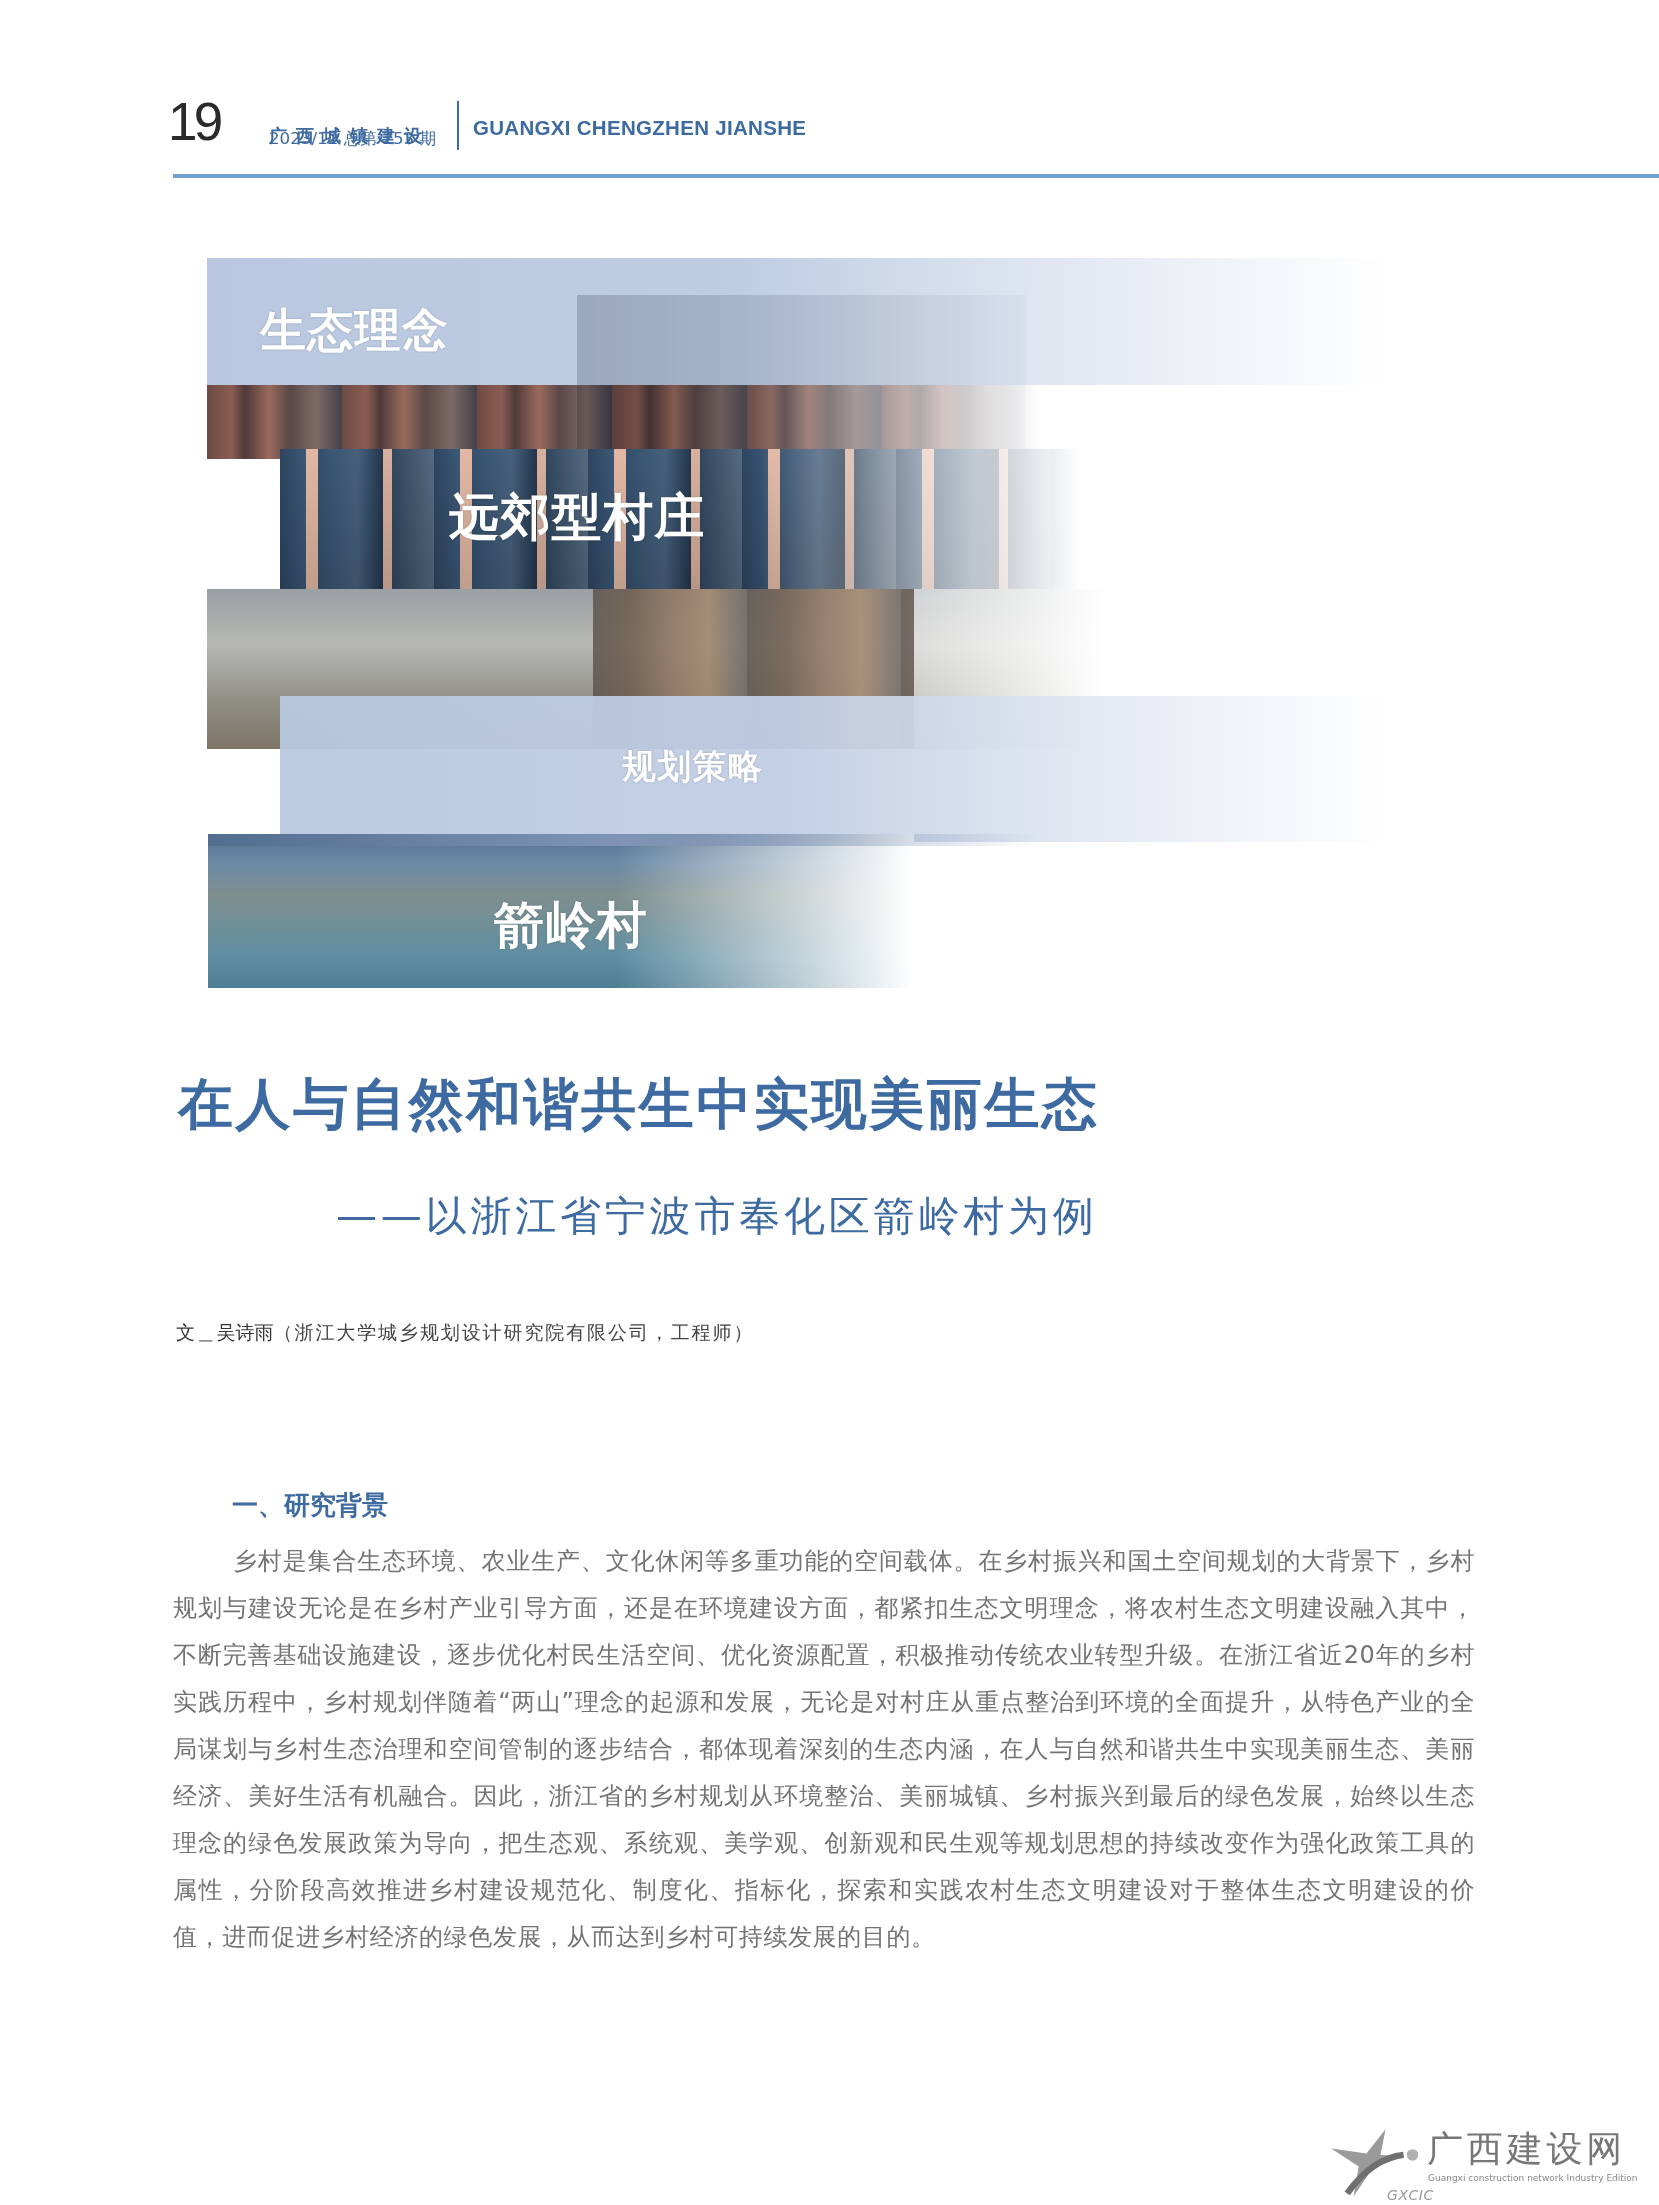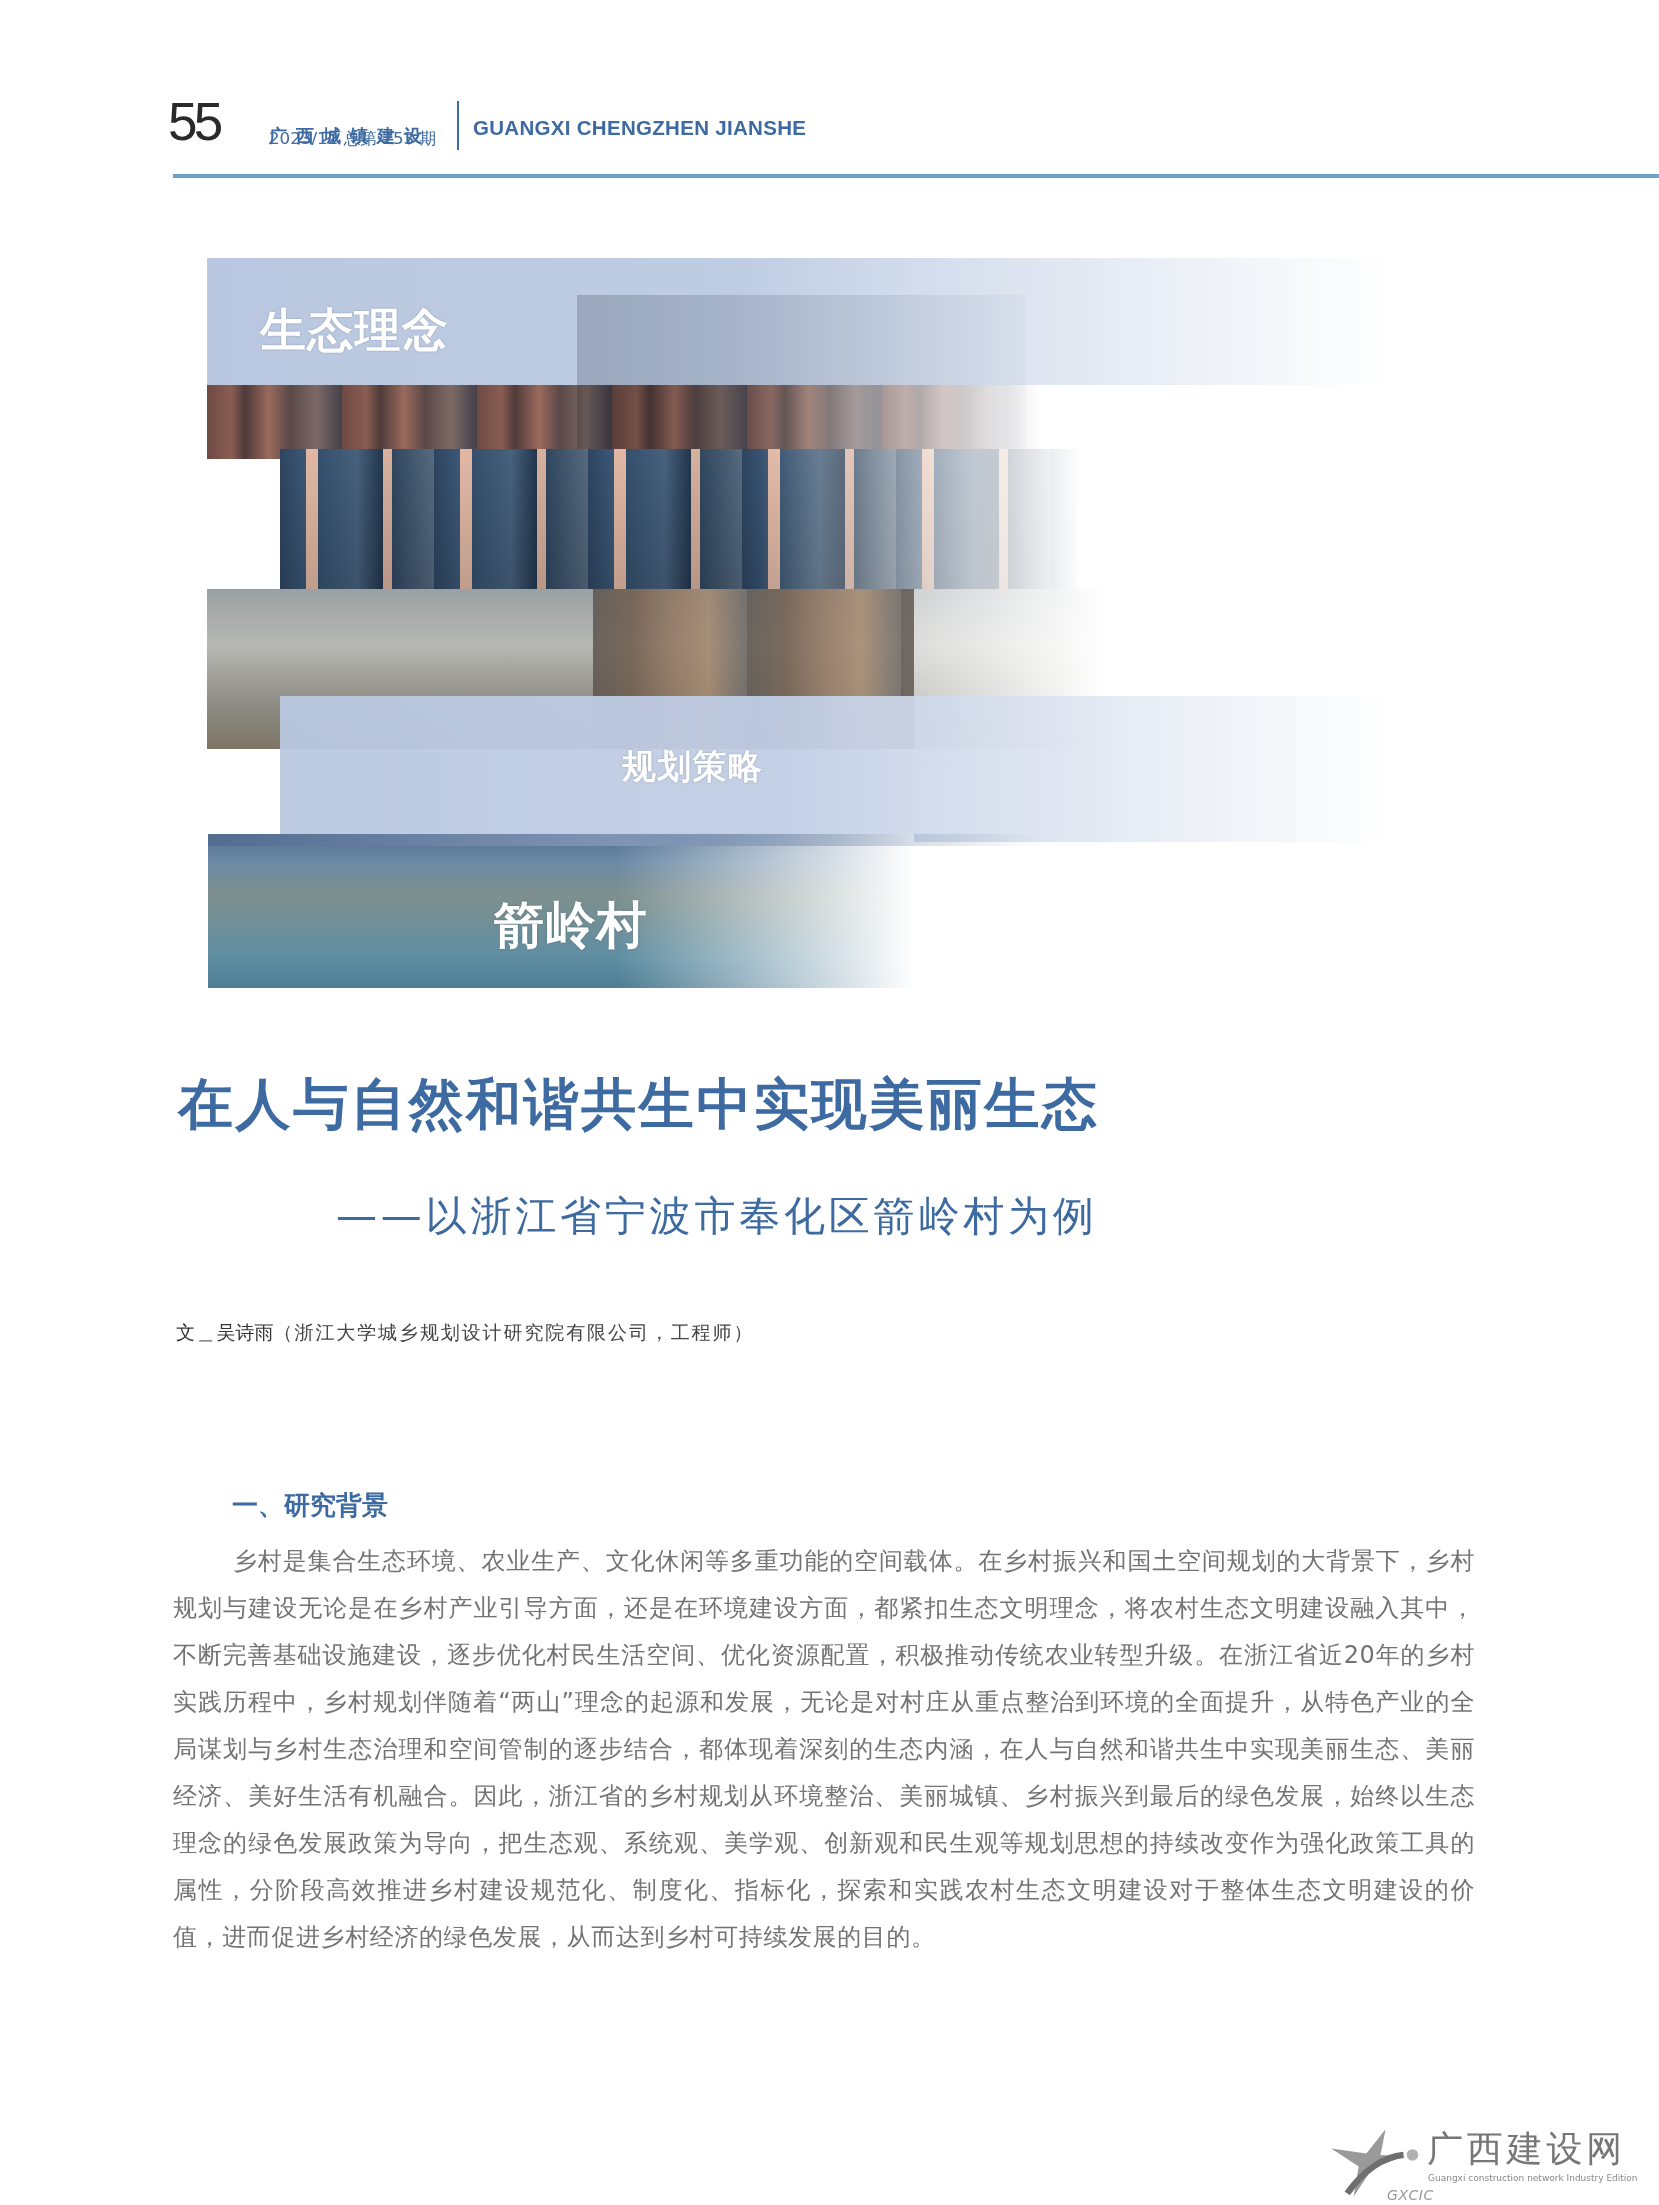--- a/index.html
+++ b/index.html
@@ -80,39 +80,40 @@
   .logo-star { position:absolute; left:13px; top:6.4px; width:96px; height:71px; }
   .logo-cn { position:absolute; left:112px; top:5.1px; font-size:36px; line-height:41px; color:#777;
              font-family:"DejaVu Serif","Liberation Serif",serif; letter-spacing:3.8px; white-space:nowrap; }
   .logo-en { position:absolute; left:113px; top:50px; font-size:9px; color:#888; white-space:nowrap; }
   .logo-abbr { position:absolute; left:27px; top:64px; font-size:14px; color:#999; letter-spacing:0.6px;
                font-style:italic;margin-left:45px; }
 </style>
 </head>
 <body>
 
-<div class="abs page-num">55</div>
+<div class="abs page-num">19</div>
 <div class="abs mag-name">广西城镇建设</div>
 <div class="abs issue">2023/12 总第 253 期</div>
 <div class="abs divider"></div>
 <div class="abs mag-en">GUANGXI CHENGZHEN JIANSHE</div>
 <div class="abs rule"></div>
 
 <div class="abs hero">
   <div class="band b1"></div>
   <div class="band p1"></div>
   <div class="band p1b"></div>
   <div class="band p2"></div>
   <div class="band p3"></div>
   <div class="band p3b"></div>
   <div class="band b2"></div>
   <div class="band p4"></div>
   <div class="band p4-top"></div>
 
   <div class="band-label l1">生态理念</div>
+  <div class="band-label l2">远郊型村庄</div>
   <div class="band-label l3">规划策略</div>
   <div class="band-label l4">箭岭村</div>
 </div>
 
 <h1 class="abs title" style="margin:0">在人与自然和谐共生中实现美丽生态</h1>
 <h2 class="abs subtitle" style="margin:15px;font-weight:normal">——以浙江省宁波市奉化区箭岭村为例</h2>
 
 <div class="abs byline">
   <span class="prefix">文＿</span><span>吴诗雨</span><span class="aff">（浙江大学城乡规划设计研究院有限公司，工程师）</span>
 </div>

